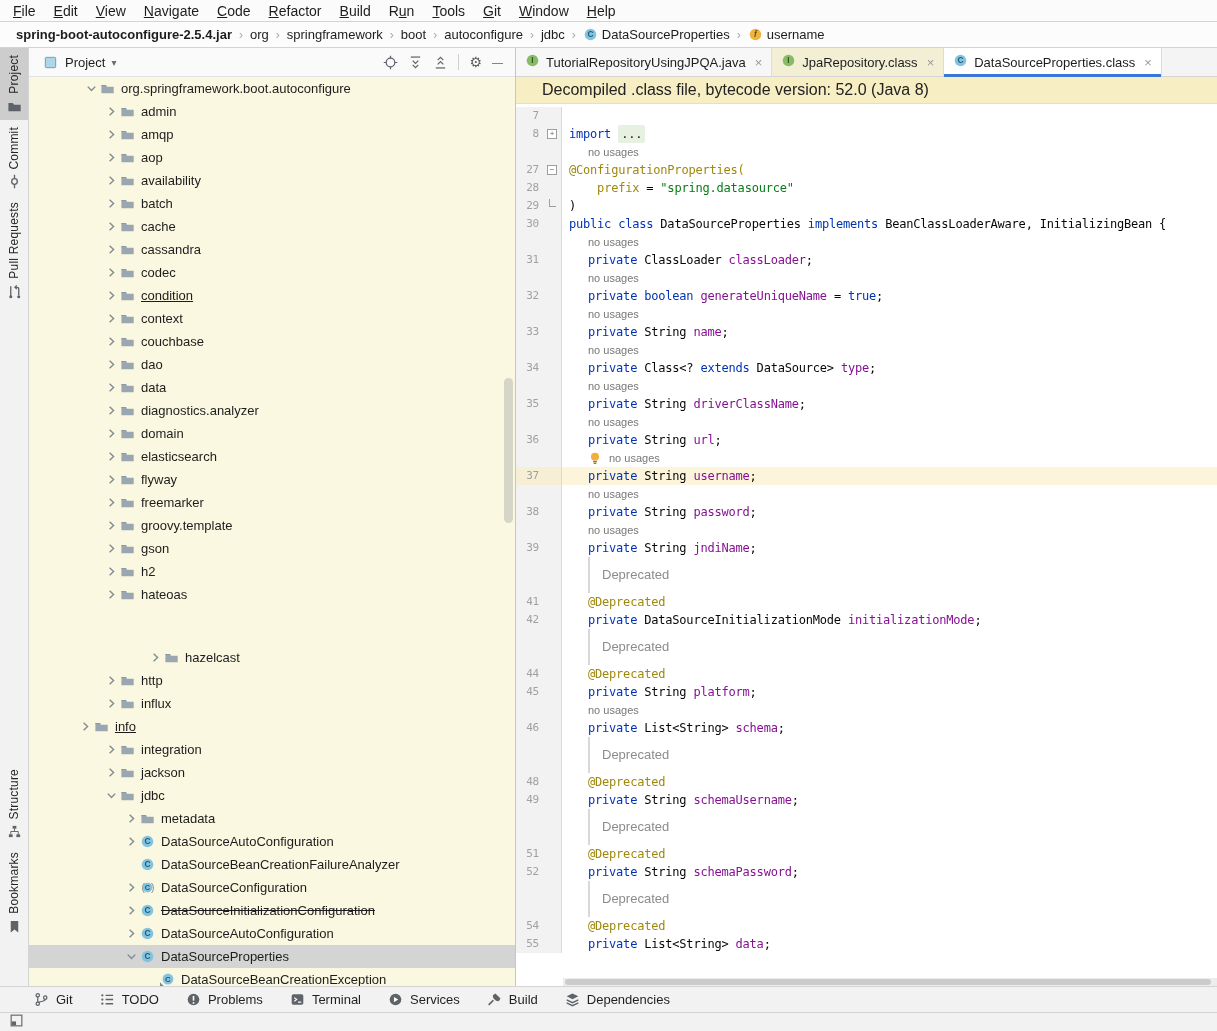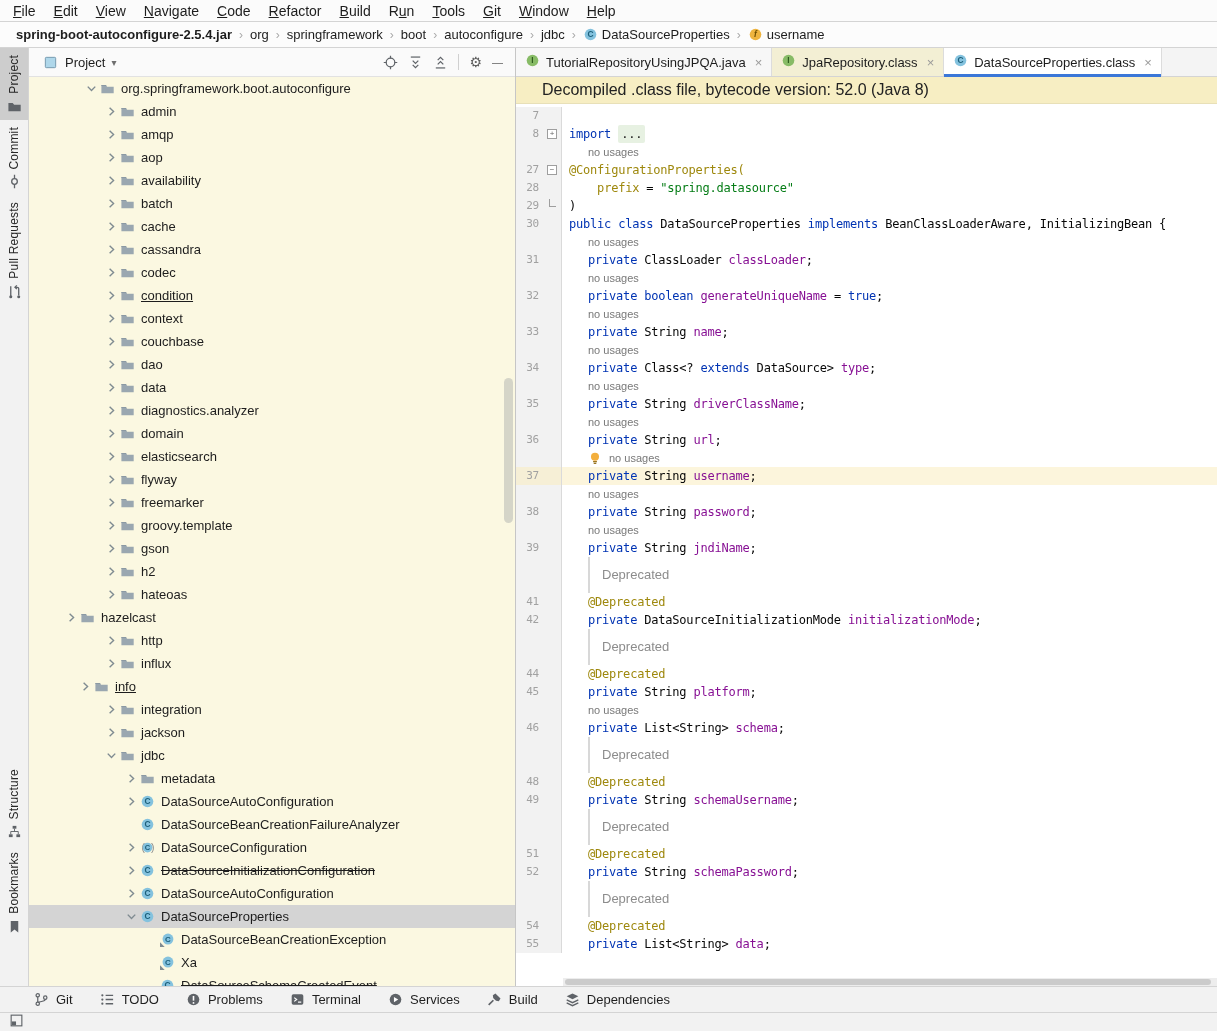--- a/index.html
+++ b/index.html
@@ -542,21 +542,21 @@
             </svg>
           </span>
           <span class="tic">
             <svg width="15" height="15" viewBox="0 0 16 16" xmlns="http://www.w3.org/2000/svg">
               <path d="M1.5 4.2h4.6l1.5 1.8h7v7H1.5z" fill="#9AA7B0"></path>
               <path d="M1.5 4.2h4.6l1 1.2H1.5z" fill="#8B99A3"></path>
             </svg>
           </span>
           <span class="tlabel">hateoas</span>
         </div>
-        <div class="trow" style="padding-left: 34px;">
+        <div class="trow" style="padding-left: 118px; margin-top: 40px;">
           <span class="chev">
             <svg width="15" height="15" viewBox="0 0 16 16" xmlns="http://www.w3.org/2000/svg">
               <path d="M6 4l4.2 4L6 12" stroke="#7F8B91" stroke-width="1.5" fill="none"></path>
             </svg>
           </span>
           <span class="tic">
             <svg width="15" height="15" viewBox="0 0 16 16" xmlns="http://www.w3.org/2000/svg">
               <path d="M1.5 4.2h4.6l1.5 1.8h7v7H1.5z" fill="#9AA7B0"></path>
               <path d="M1.5 4.2h4.6l1 1.2H1.5z" fill="#8B99A3"></path>
             </svg>

